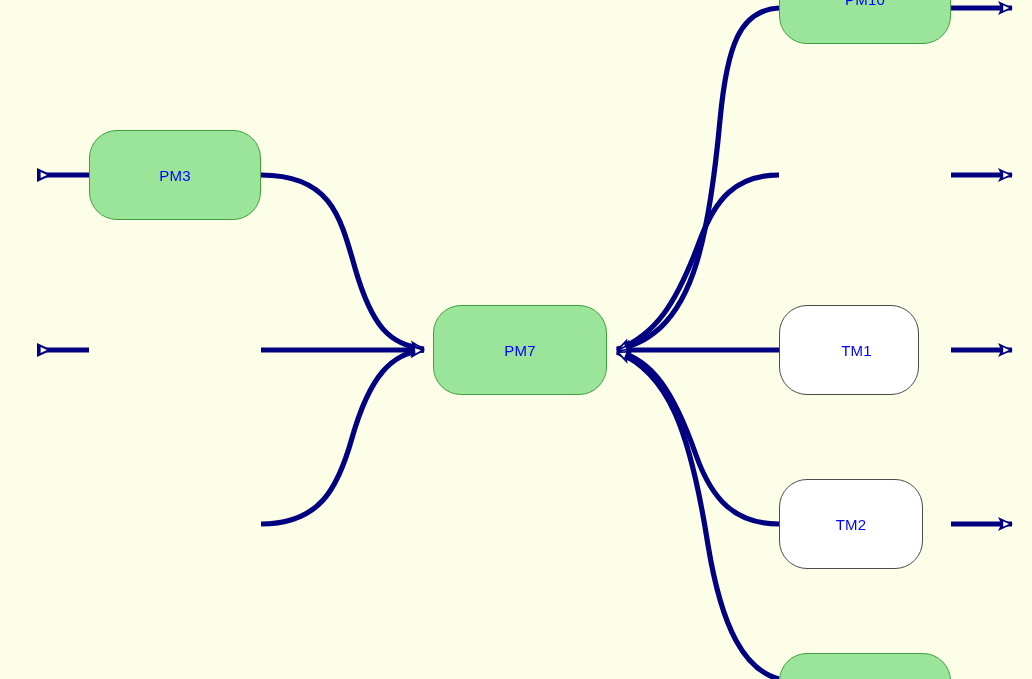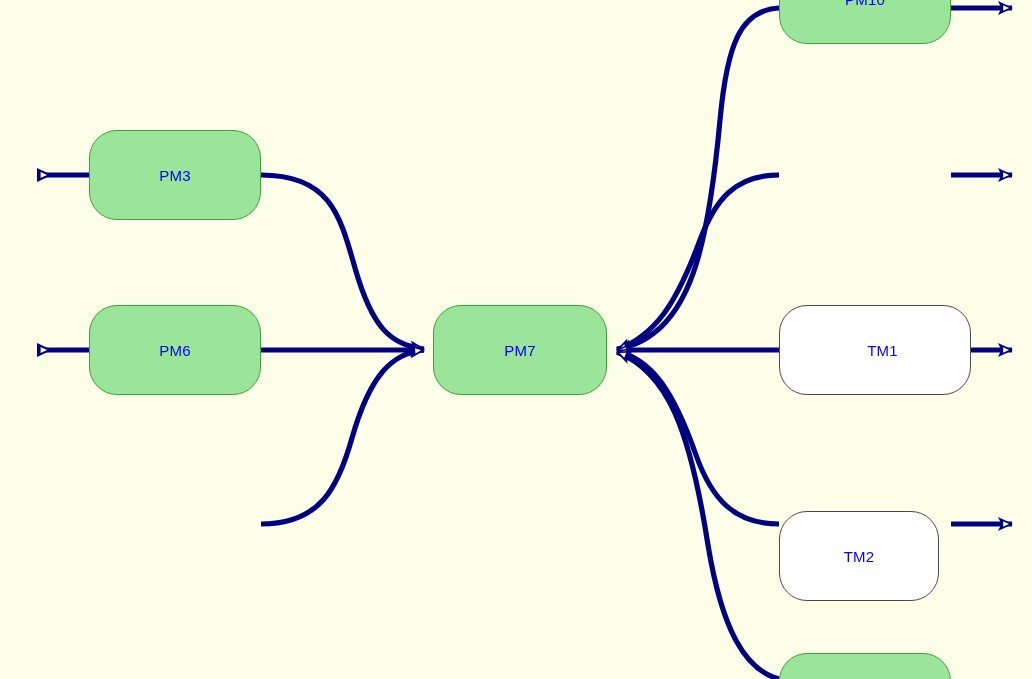--- a/index.html
+++ b/index.html
@@ -89,30 +89,27 @@
       </g>
   </svg>
 
   <div id="node-layer">
       <div class="node green" style="left: 779px; top: -46px; width: 172px; height: 90px;">
         <span class="node-label">PM10</span>
       </div>
       <div class="node green" style="left: 89px; top: 130px; width: 172px; height: 90px;">
         <span class="node-label">PM3</span>
       </div>
-      <div class="node green" style="left: 89px; top: 305px; width: 172px; height: 90px;">
-        <span class="node-label">PM6</span>
-      </div>
       <div class="node green" style="left: 433px; top: 305px; width: 174px; height: 90px;">
         <span class="node-label">PM7</span>
       </div>
-      <div class="node white" style="left: 779px; top: 305px; width: 192px; height: 90px; padding-left: 15px;">
+      <div class="node white" style="left: 779px; top: 305px; width: 140px; height: 90px; padding-left: 15px;">
         <span class="node-label">TM1</span>
       </div>
-      <div class="node white" style="left: 779px; top: 479px; width: 160px; height: 90px; margin-top: 32px;">
+      <div class="node white" style="left: 779px; top: 479px; width: 144px; height: 90px;">
         <span class="node-label">TM2</span>
       </div>
       <div class="node green" style="left: 779px; top: 653px; width: 172px; height: 90px;">
         <span class="node-label"></span>
       </div>
     </div>
 
 </div>
 
 </body></html>

